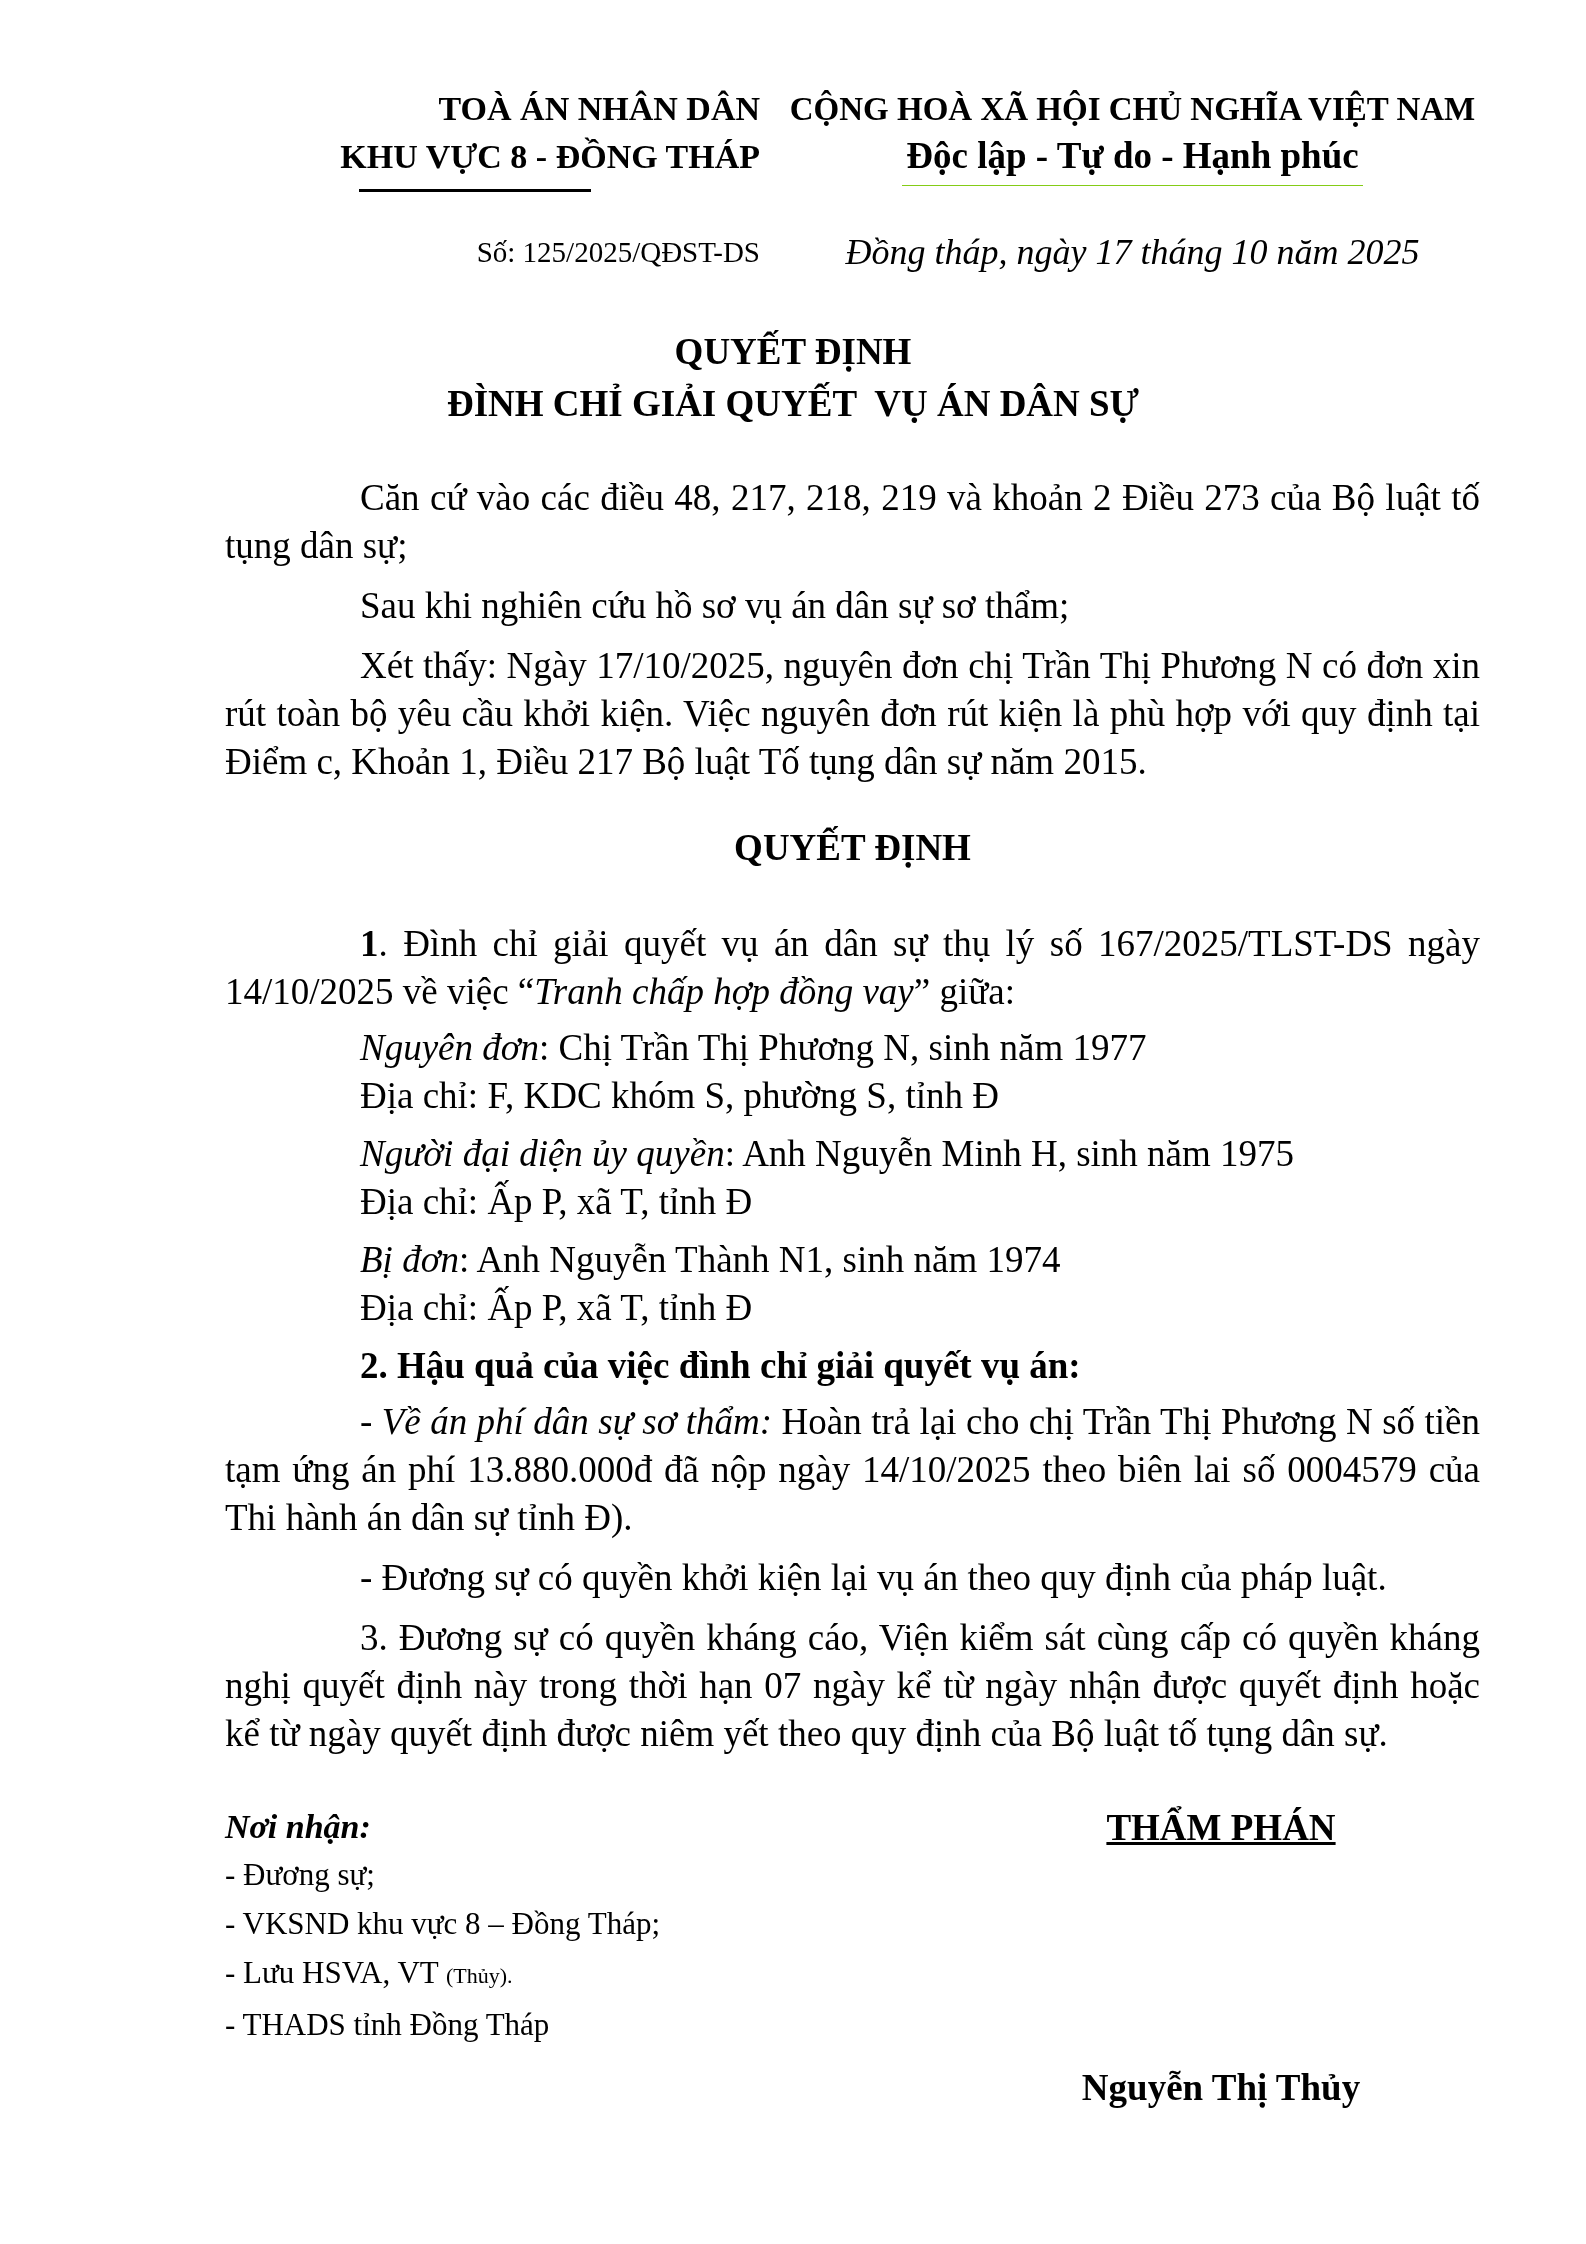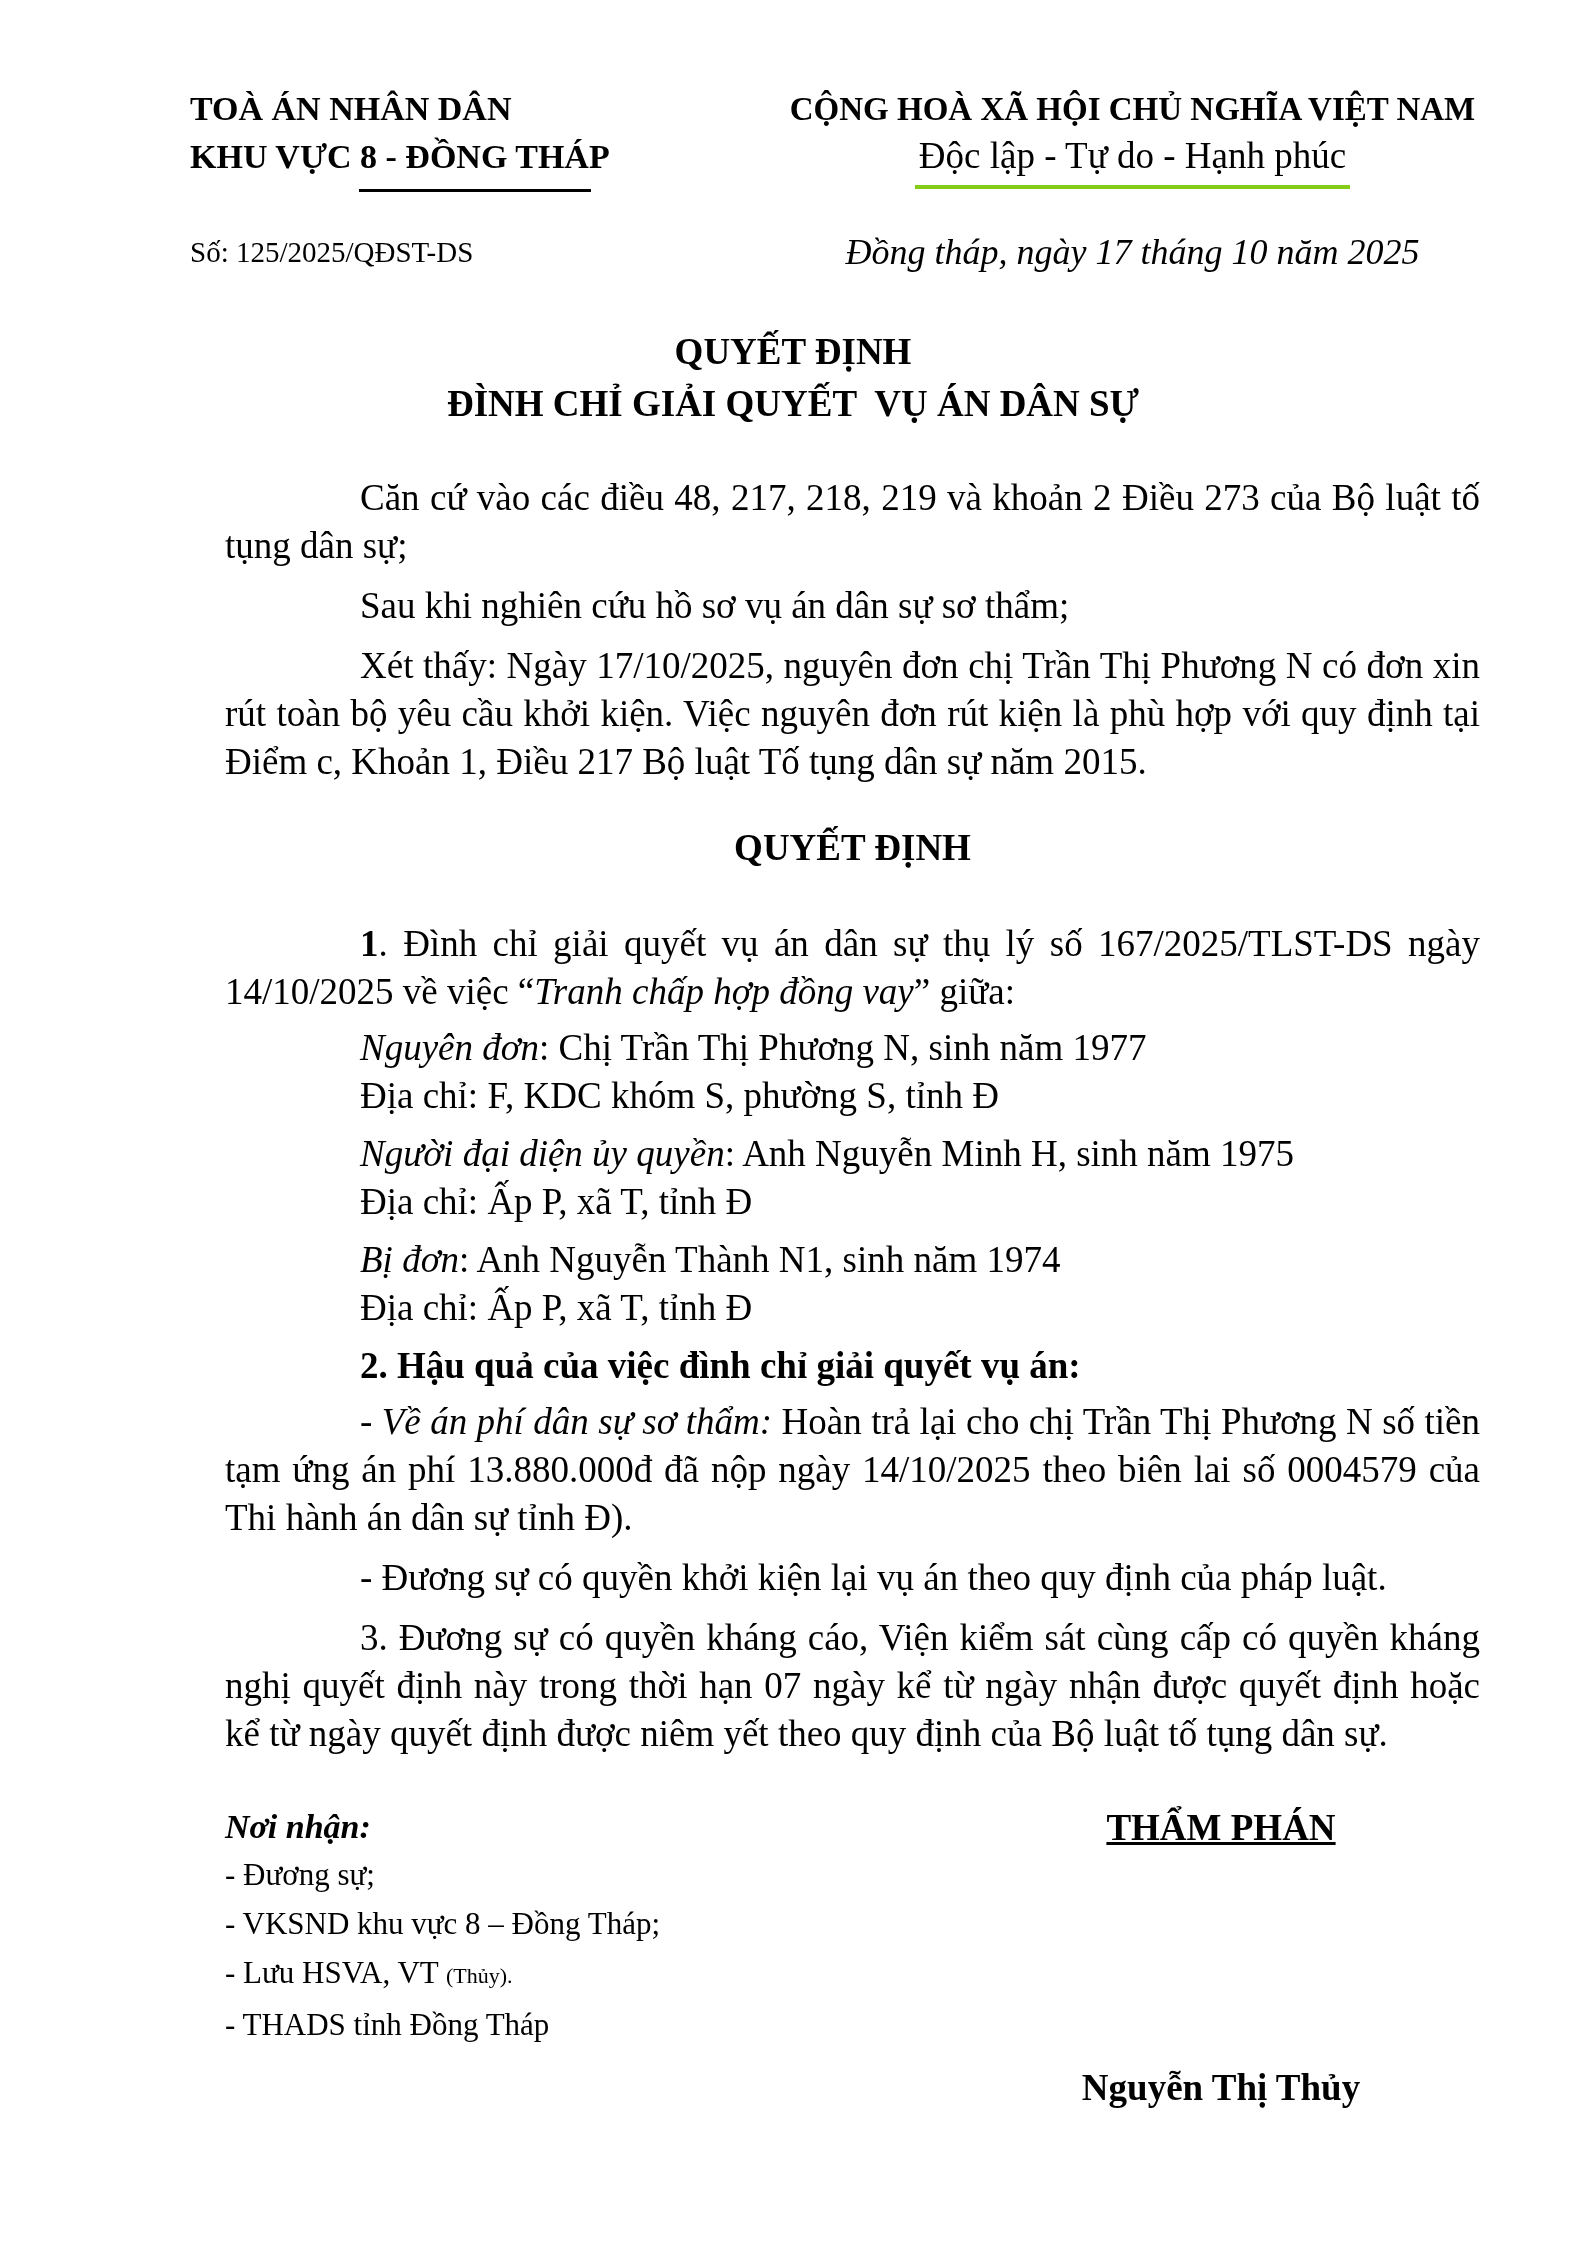--- a/index.html
+++ b/index.html
@@ -11,29 +11,29 @@
     background: #ffffff;
     color: #000000;
     font-family: "Liberation Serif", "DejaVu Serif", serif;
     font-size: 37px;
     overflow: hidden;
   }
   .content { padding: 85px 0 0 0; }
 
   
   .header, .subheader, .footer { display: flex; align-items: flex-start; }
-  .col-left  { width: 570px; margin-left: 190px; text-align: left; }
+  .col-left  { width: 570px; margin-left: 190px; text-align: right; }
   .col-right { width: 745px; text-align: center; }
   .court-line { font-weight: bold; font-size: 34px; line-height: 48px; white-space: nowrap; }
   .nat-line1 { font-weight: bold; font-size: 33px; line-height: 48px; white-space: nowrap; }
   .nat-line2 {
     display: inline-block;
-    font-weight: normal; font-size: 37px; line-height: 46px;
+    font-weight: bold; font-size: 37px; line-height: 46px;
     padding: 0 4px 6px 4px;
-    border-bottom: 4px solid #84cc16;
+    border-bottom: 1px solid #84cc16;
     white-space: nowrap;
   }
   .header-rule {
     width: 232px; margin: 8px auto 0 auto;
     border-top: 3px solid #000; height: 0;
   }
   .subheader { margin-top: 36px; }
   .doc-number { font-size: 29px; line-height: 48px; }
   .dateline { font-style: italic; font-size: 36px; line-height: 48px; }
 

